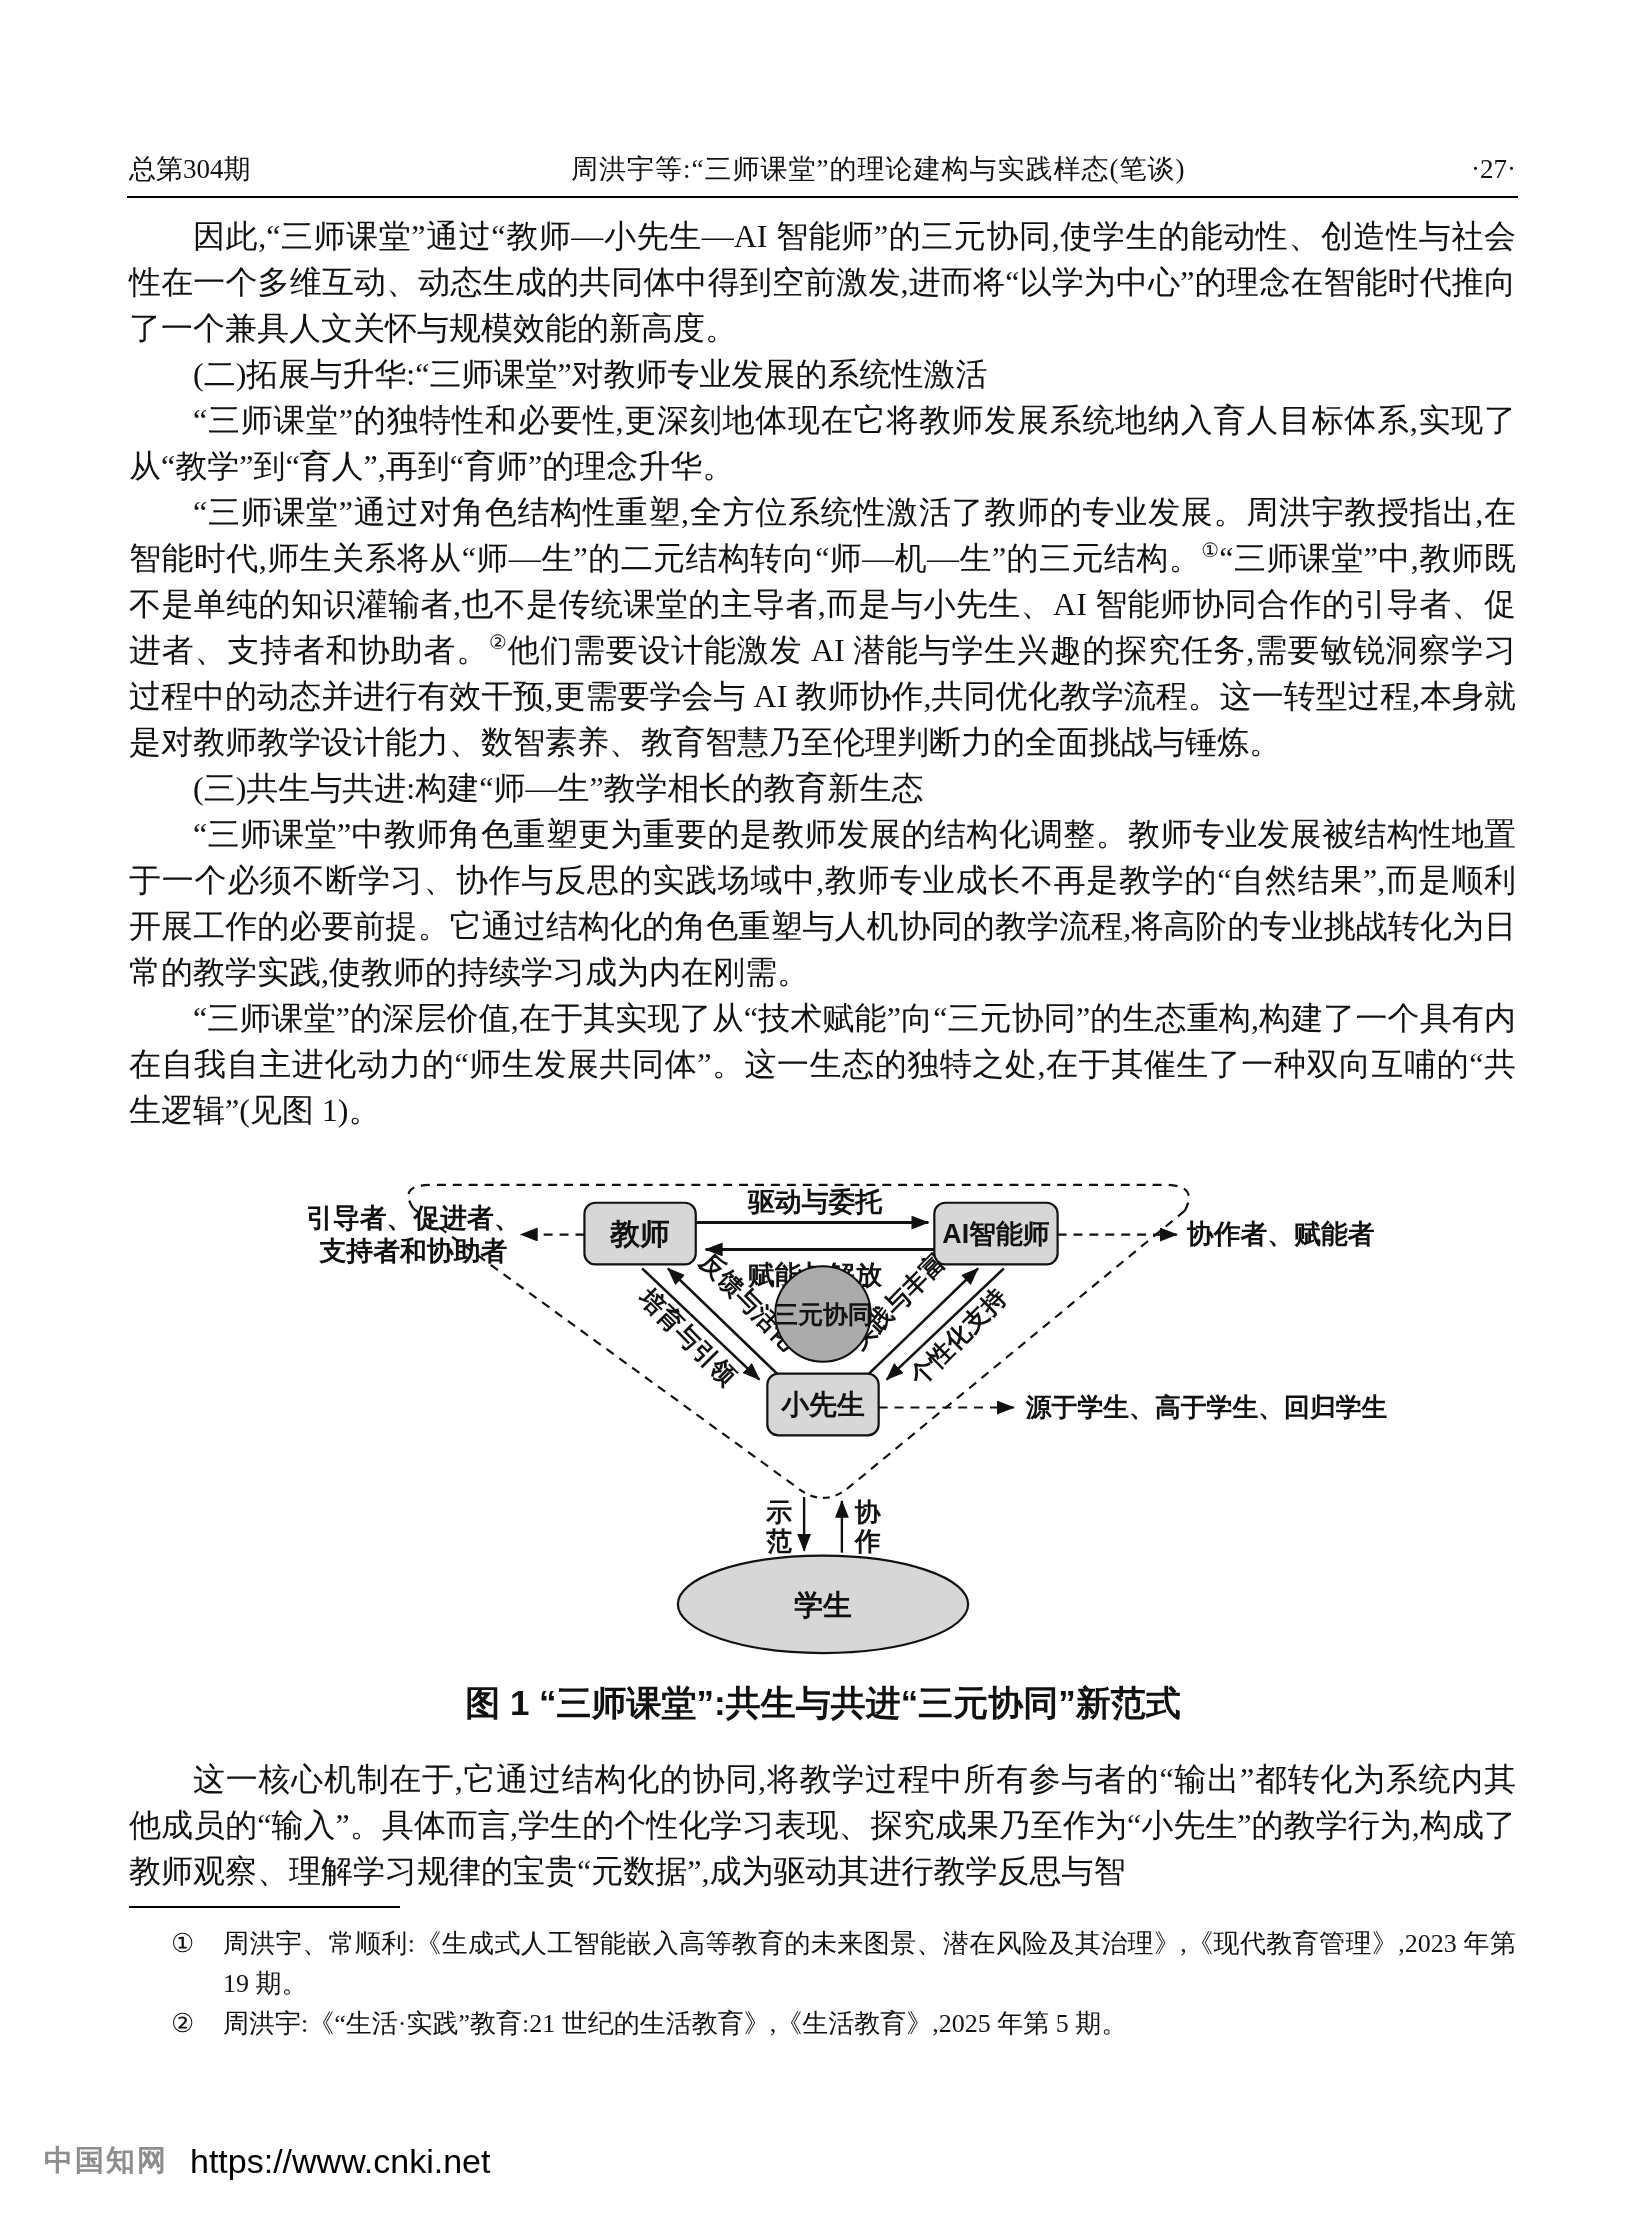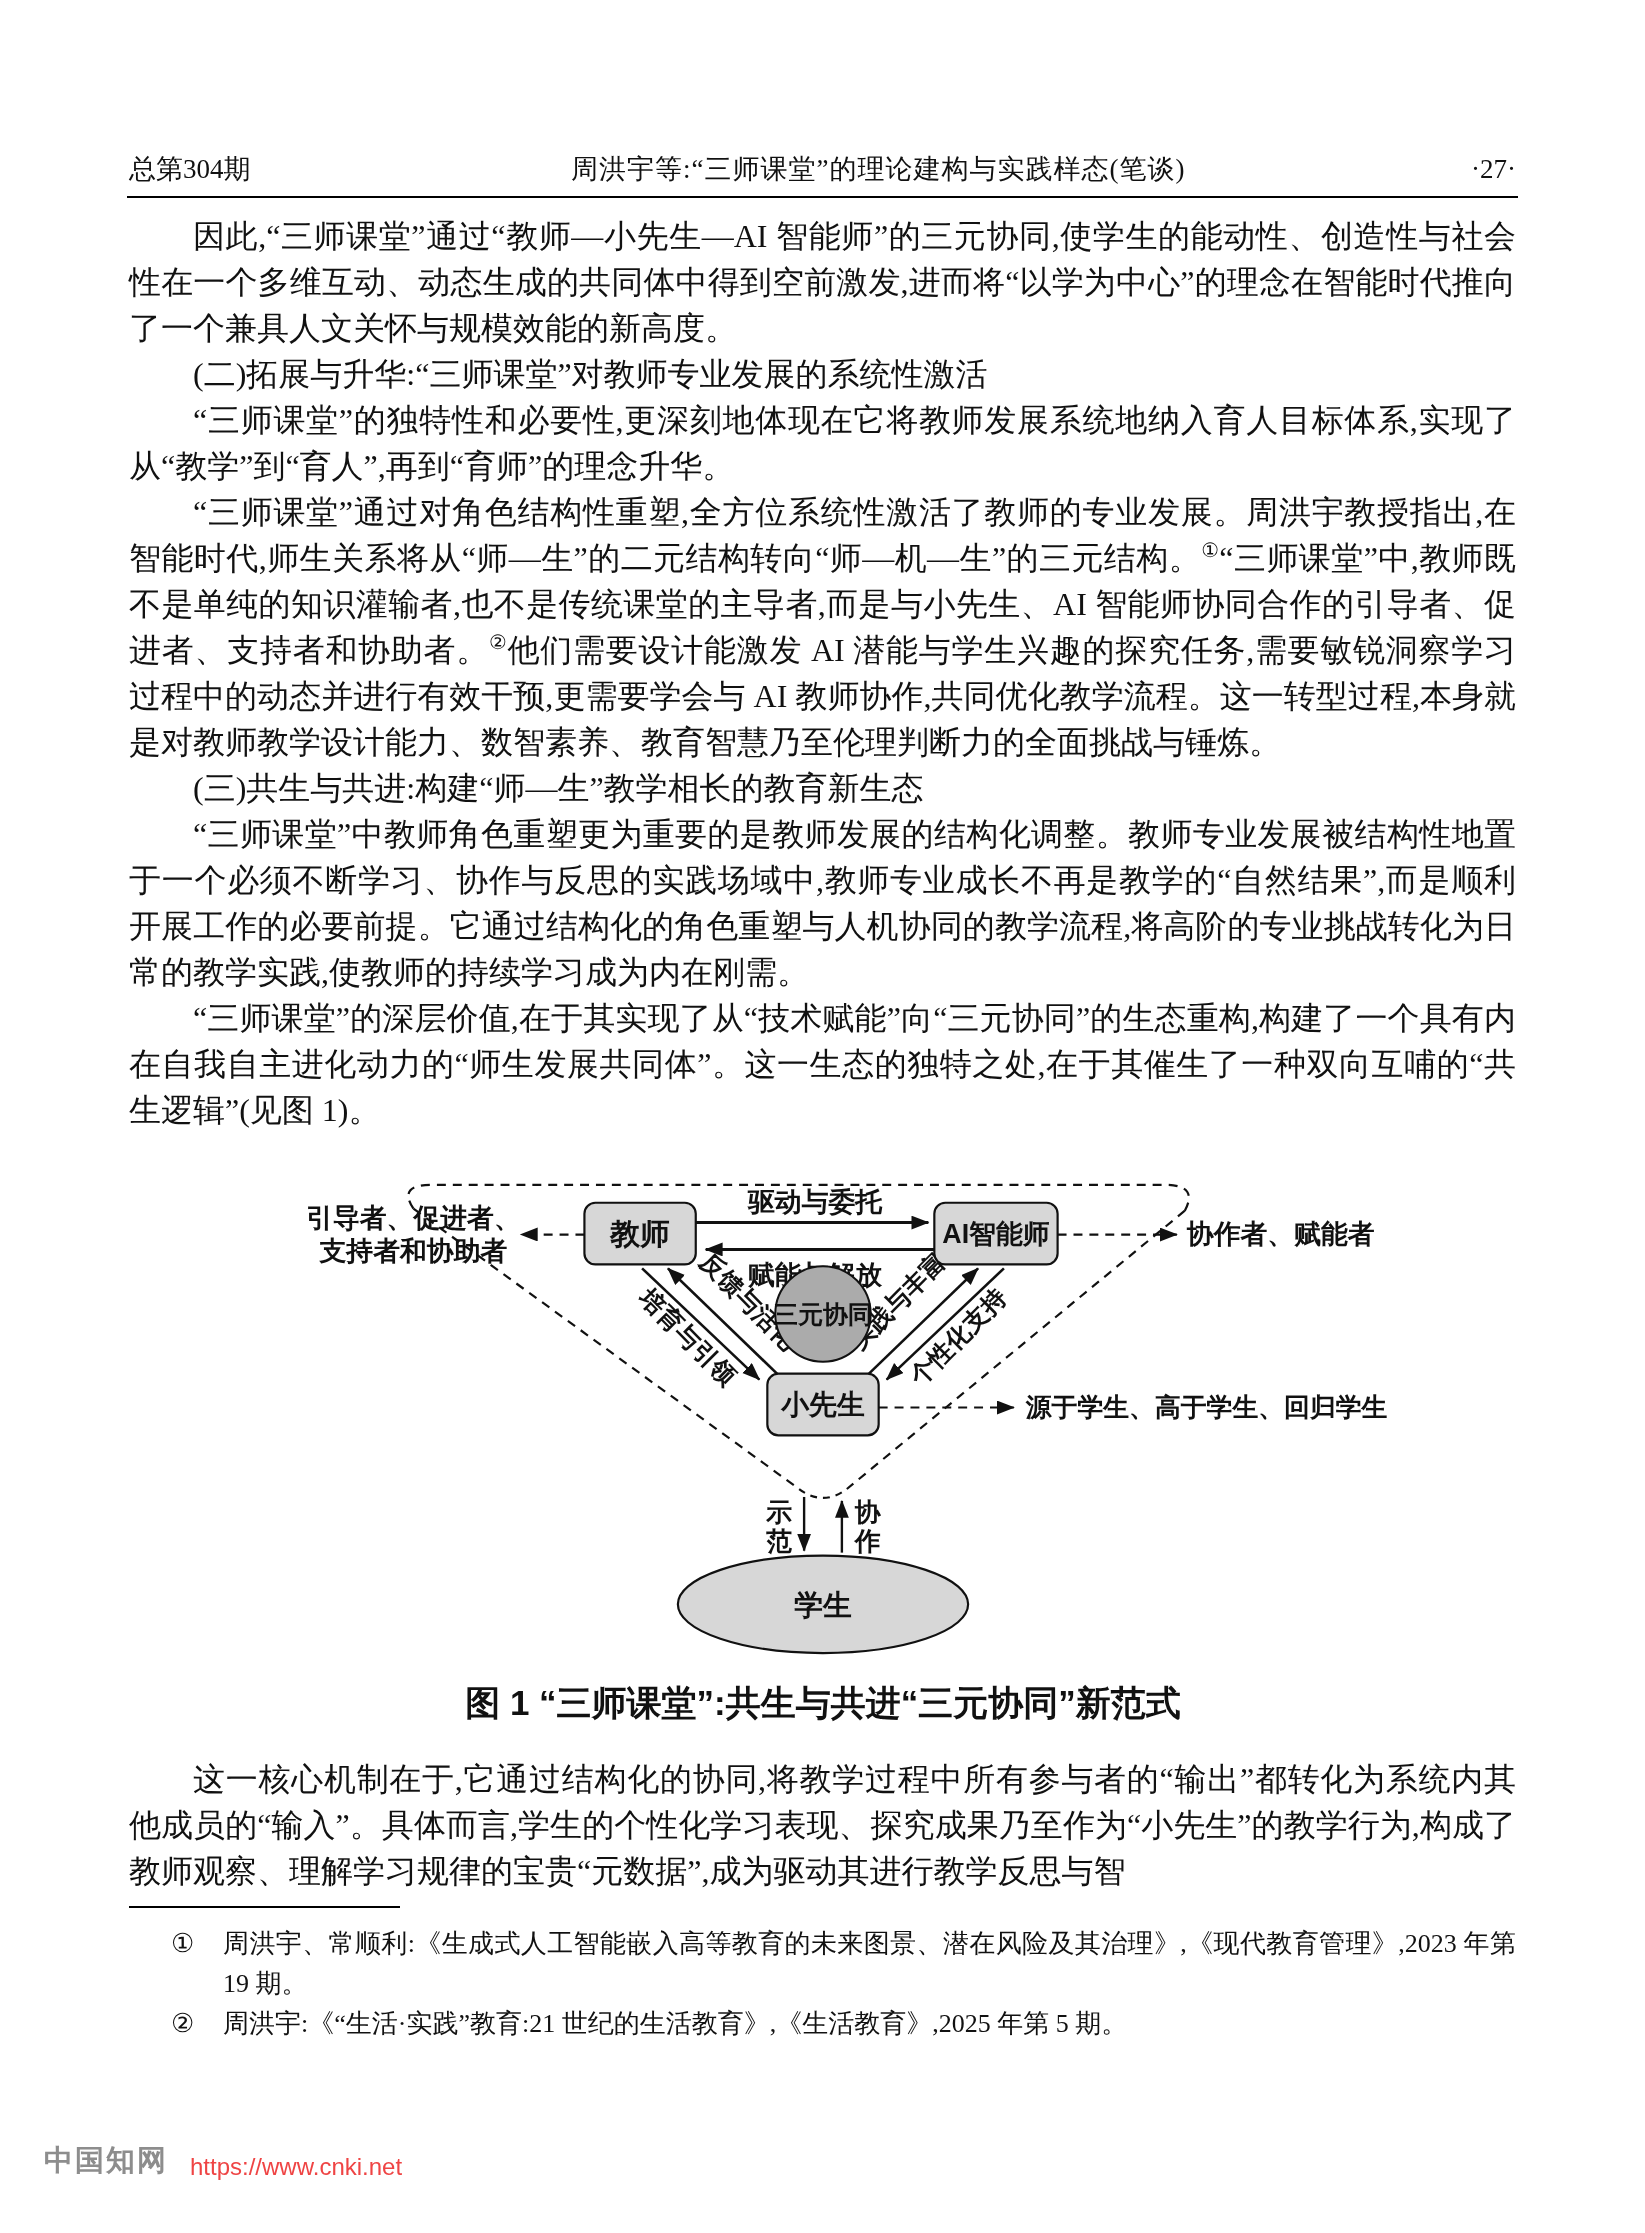--- a/index.html
+++ b/index.html
@@ -32,21 +32,21 @@
   .fn-rule{margin-top:12px;width:271px;border-top:2px solid #000;}
   .footnotes{margin-top:16px;font-size:26px;line-height:40px;}
   .fn-row{display:flex;align-items:flex-start;padding-left:42px;}
   .fn-marker{flex:0 0 52px;}
   .fn-text{flex:1 1 auto;text-align:justify;}
   
   .watermark{position:absolute;left:44px;top:2141px;display:flex;
     align-items:flex-end;gap:22px;
     font-family:"Liberation Sans","DejaVu Sans",sans-serif;}
   .wm-brand{font-weight:bold;font-size:29px;color:#8d8d8d;letter-spacing:2px;}
-  .wm-url{font-size:24px;color:#ef4444;}
+  .wm-url{font-size:34px;color:#000000;}
 </style>
 </head>
 <body>
 
 <div class="page">
 
   <div class="header">
     <span class="issue">总第304期</span>
     <span class="running">周洪宇等:“三师课堂”的理论建构与实践样态(笔谈)</span>
     <span class="pageno">·27·</span>

